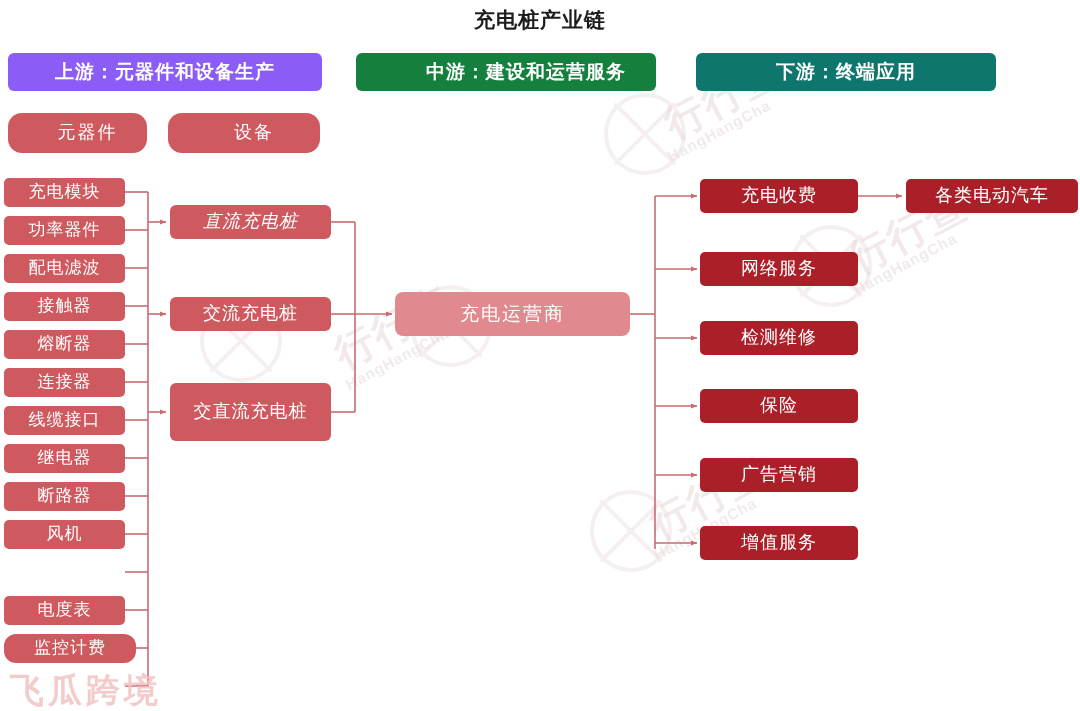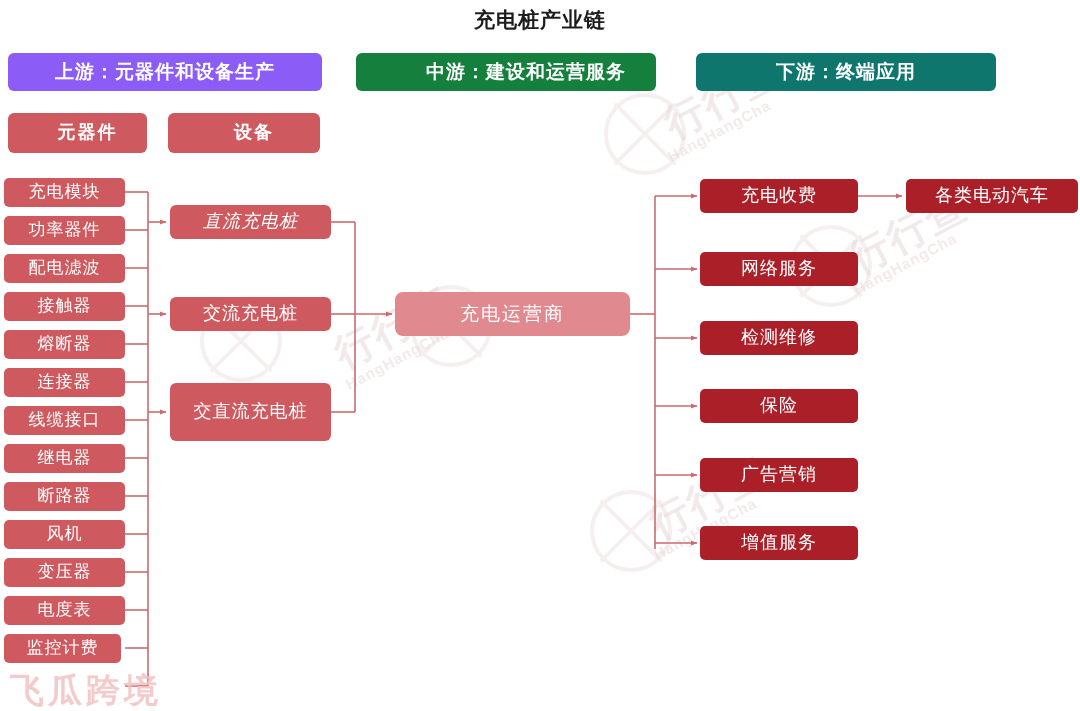--- a/index.html
+++ b/index.html
@@ -62,22 +62,22 @@
   .hdr{
     height:38px;border-radius:6px;
     font-size:19px;font-weight:700;letter-spacing:1px;
   }
   .hdr-up{background:#8b5cf6;}
   .hdr-mid{background:#15803d;padding-left:40px;}
   .hdr-down{background:#0f766e;}
 
   
   .cat{
-    height:40px;border-radius:6px;background:#ce5a5f;
-    font-size:18px;font-weight:700;letter-spacing:2px;padding-left:20px;
+    height:40px;border-radius:14px;background:#ce5a5f;
+    font-size:18px;font-weight:400;letter-spacing:2px;padding-left:20px;
   }
 
   
   .item-left{
     height:29px;border-radius:5px;background:#ce5a5f;
     font-size:17px;letter-spacing:1px;
   }
 
   
   .item-mid{
@@ -189,23 +189,22 @@
   <div class="node item-left" style="left:4px;top:178px;width:121px;">充电模块</div>
   <div class="node item-left" style="left:4px;top:216px;width:121px;">功率器件</div>
   <div class="node item-left" style="left:4px;top:254px;width:121px;">配电滤波</div>
   <div class="node item-left" style="left:4px;top:292px;width:121px;">接触器</div>
   <div class="node item-left" style="left:4px;top:330px;width:121px;">熔断器</div>
   <div class="node item-left" style="left:4px;top:368px;width:121px;">连接器</div>
   <div class="node item-left" style="left:4px;top:406px;width:121px;">线缆接口</div>
   <div class="node item-left" style="left:4px;top:444px;width:121px;">继电器</div>
   <div class="node item-left" style="left:4px;top:482px;width:121px;">断路器</div>
   <div class="node item-left" style="left:4px;top:520px;width:121px;">风机</div>
-  <div class="node item-left" style="left:4px;top:558px;width:121px;">变压器</div>
   <div class="node item-left" style="left:4px;top:596px;width:121px;">电度表</div>
-  <div class="node item-left" style="left:4px;top:634px;width:117px;">监控计费</div>
+  <div class="node item-left" style="left:4px;top:634px;width:132px;border-radius:12px;">监控计费</div>
 
   <div class="node item-mid" style="left:170px;top:205px;width:161px;height:34px;font-style:italic;">直流充电桩</div>
   <div class="node item-mid" style="left:170px;top:297px;width:161px;height:34px;">交流充电桩</div>
   <div class="node item-mid" style="left:170px;top:383px;width:161px;height:58px;padding:0 16px;">交直流充电桩</div>
 
   <div class="node operator" style="left:395px;top:292px;width:235px;height:44px;">充电运营商</div>
 
   <div class="node item-right" style="left:700px;top:179px;width:158px;">充电收费</div>
   <div class="node item-right" style="left:700px;top:252px;width:158px;">网络服务</div>
   <div class="node item-right" style="left:700px;top:321px;width:158px;">检测维修</div>

